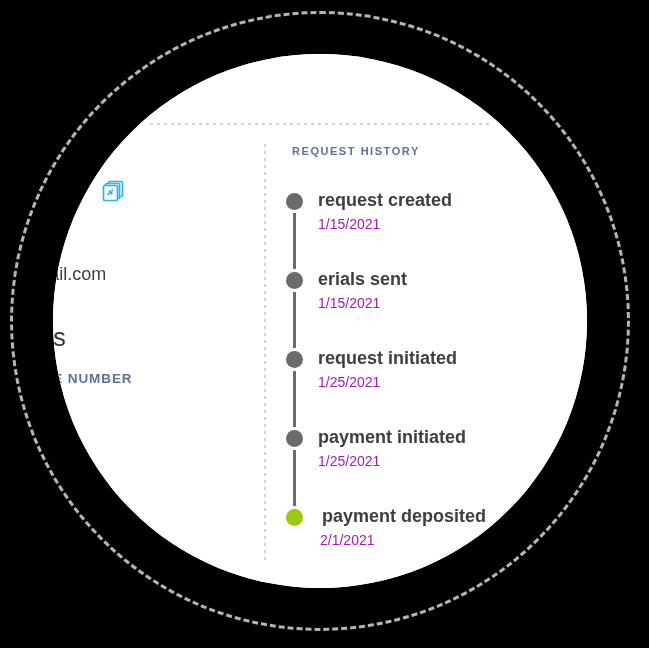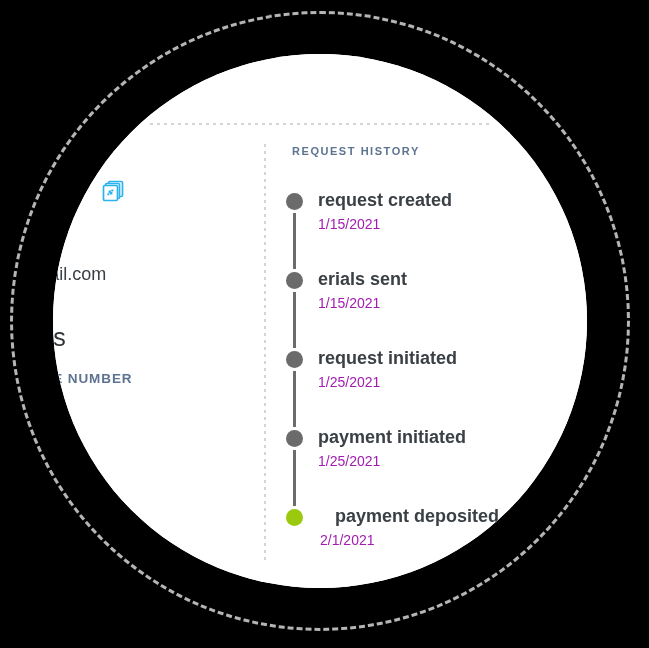--- a/index.html
+++ b/index.html
@@ -164,21 +164,21 @@
 
   .tl-label {
     position: absolute;
     left: 32px;
     top: 0px;
     font-size: 18px;
     font-weight: bold;
     color: #3b4045;
     white-space: nowrap;
   }
-  .tl-item.highlight .tl-label { left: 49px; text-align: right; }
+  .tl-item.highlight .tl-label { left: 36px; text-align: right; }
 
   .tl-date {
     position: absolute;
     left: 32px;
     top: 26px;
     font-size: 14px;
     color: #a21caf;
     white-space: nowrap;
   }
   .tl-item.highlight .tl-date { left: 34px; }

